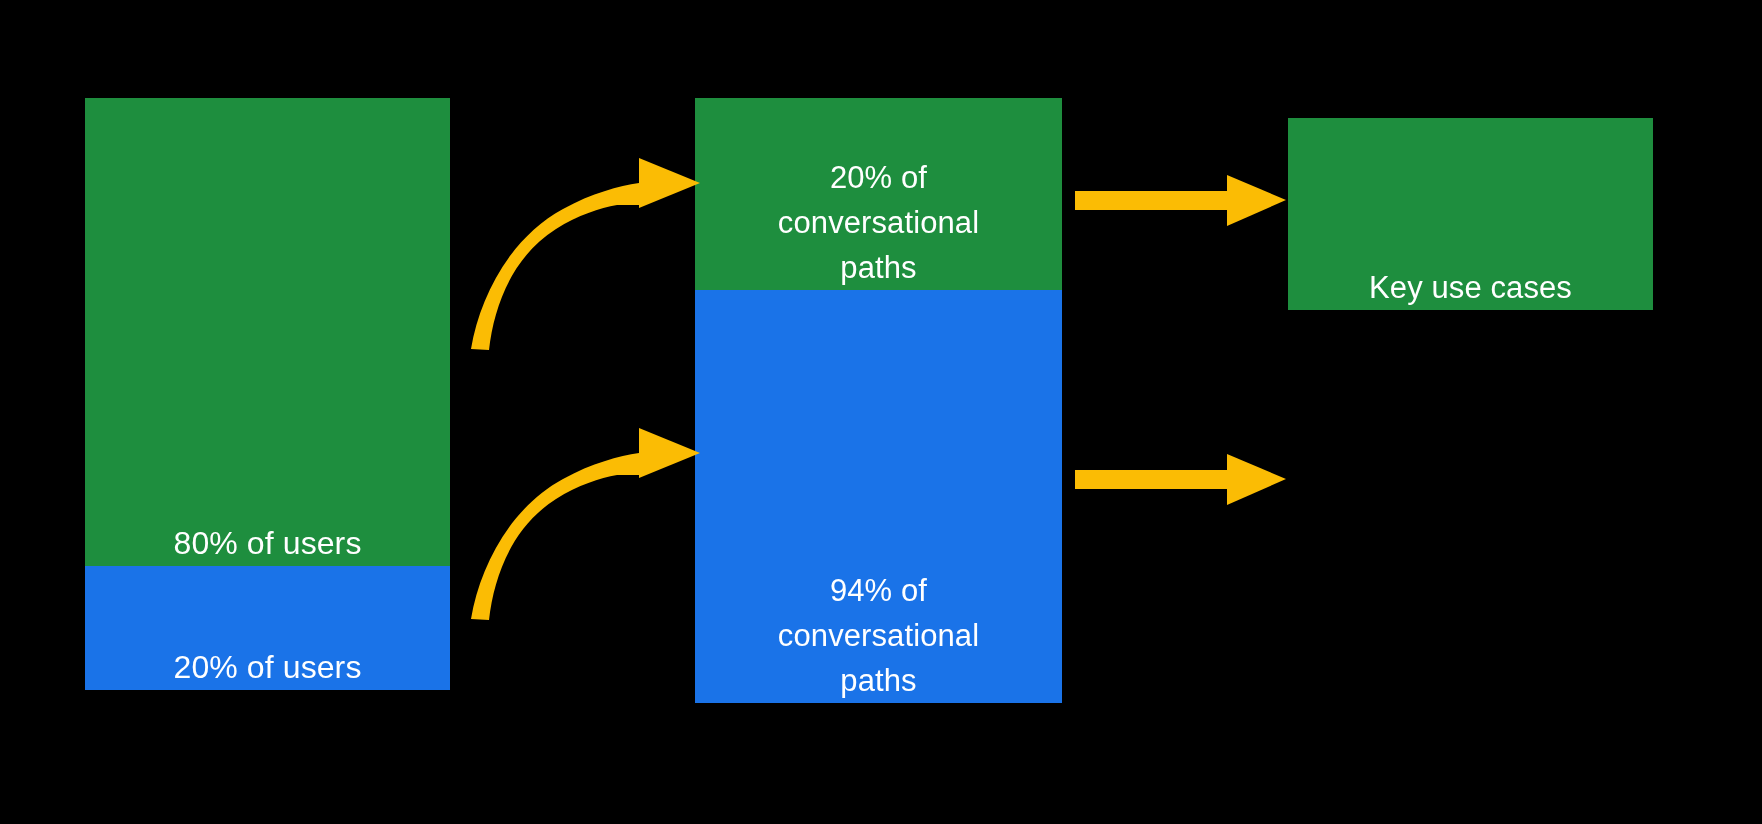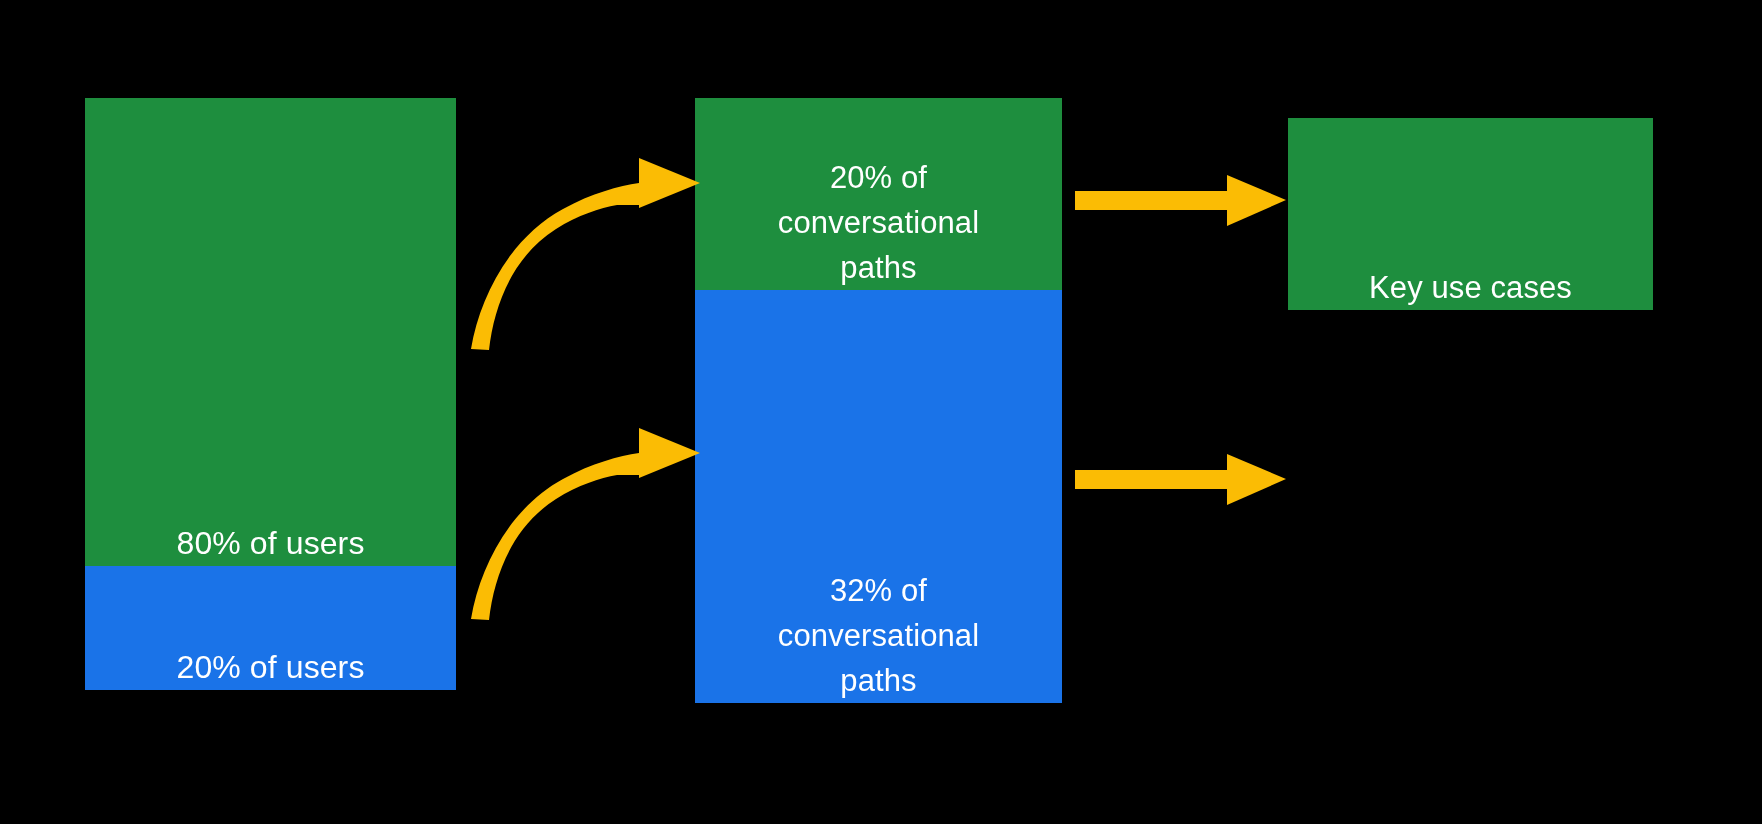--- a/index.html
+++ b/index.html
@@ -56,21 +56,21 @@
   .arrow-layer {
     position: absolute;
     left: 0;
     top: 0;
     width: 1762px;
     height: 824px;
     pointer-events: none;
   }
 
   
-  #col-1 { left: 85px; top: 98px; width: 365px; height: 594px; padding-left: 6px; }
+  #col-1 { left: 85px; top: 98px; width: 365px; height: 594px; }
   #col-1 .s-green { top: 0px;   height: 468px; }
   #col-1 .s-blue  { top: 468px; height: 124px; }
 
   
   #col-2 { left: 695px; top: 98px; width: 367px; height: 605px; }
   #col-2 .s-green { top: 0px;   height: 192px; }
   #col-2 .s-blue  { top: 192px; height: 413px; }
 
   
   #col-3 { left: 1288px; top: 98px; width: 365px; height: 552px; margin-top: 20px; }
@@ -91,21 +91,21 @@
     </div>
   </div>
 
   <div class="column" id="col-2">
     <div class="seg seg-green s-green">
       <span class="seg-label">20% of
 conversational
 paths</span>
     </div>
     <div class="seg seg-blue s-blue">
-      <span class="seg-label">32% of
+      <span class="seg-label">94% of
 conversational
 paths</span>
     </div>
   </div>
 
   <div class="column" id="col-3">
     <div class="seg seg-green s-green">
       <span class="seg-label">Key use cases</span>
     </div>
   </div>

